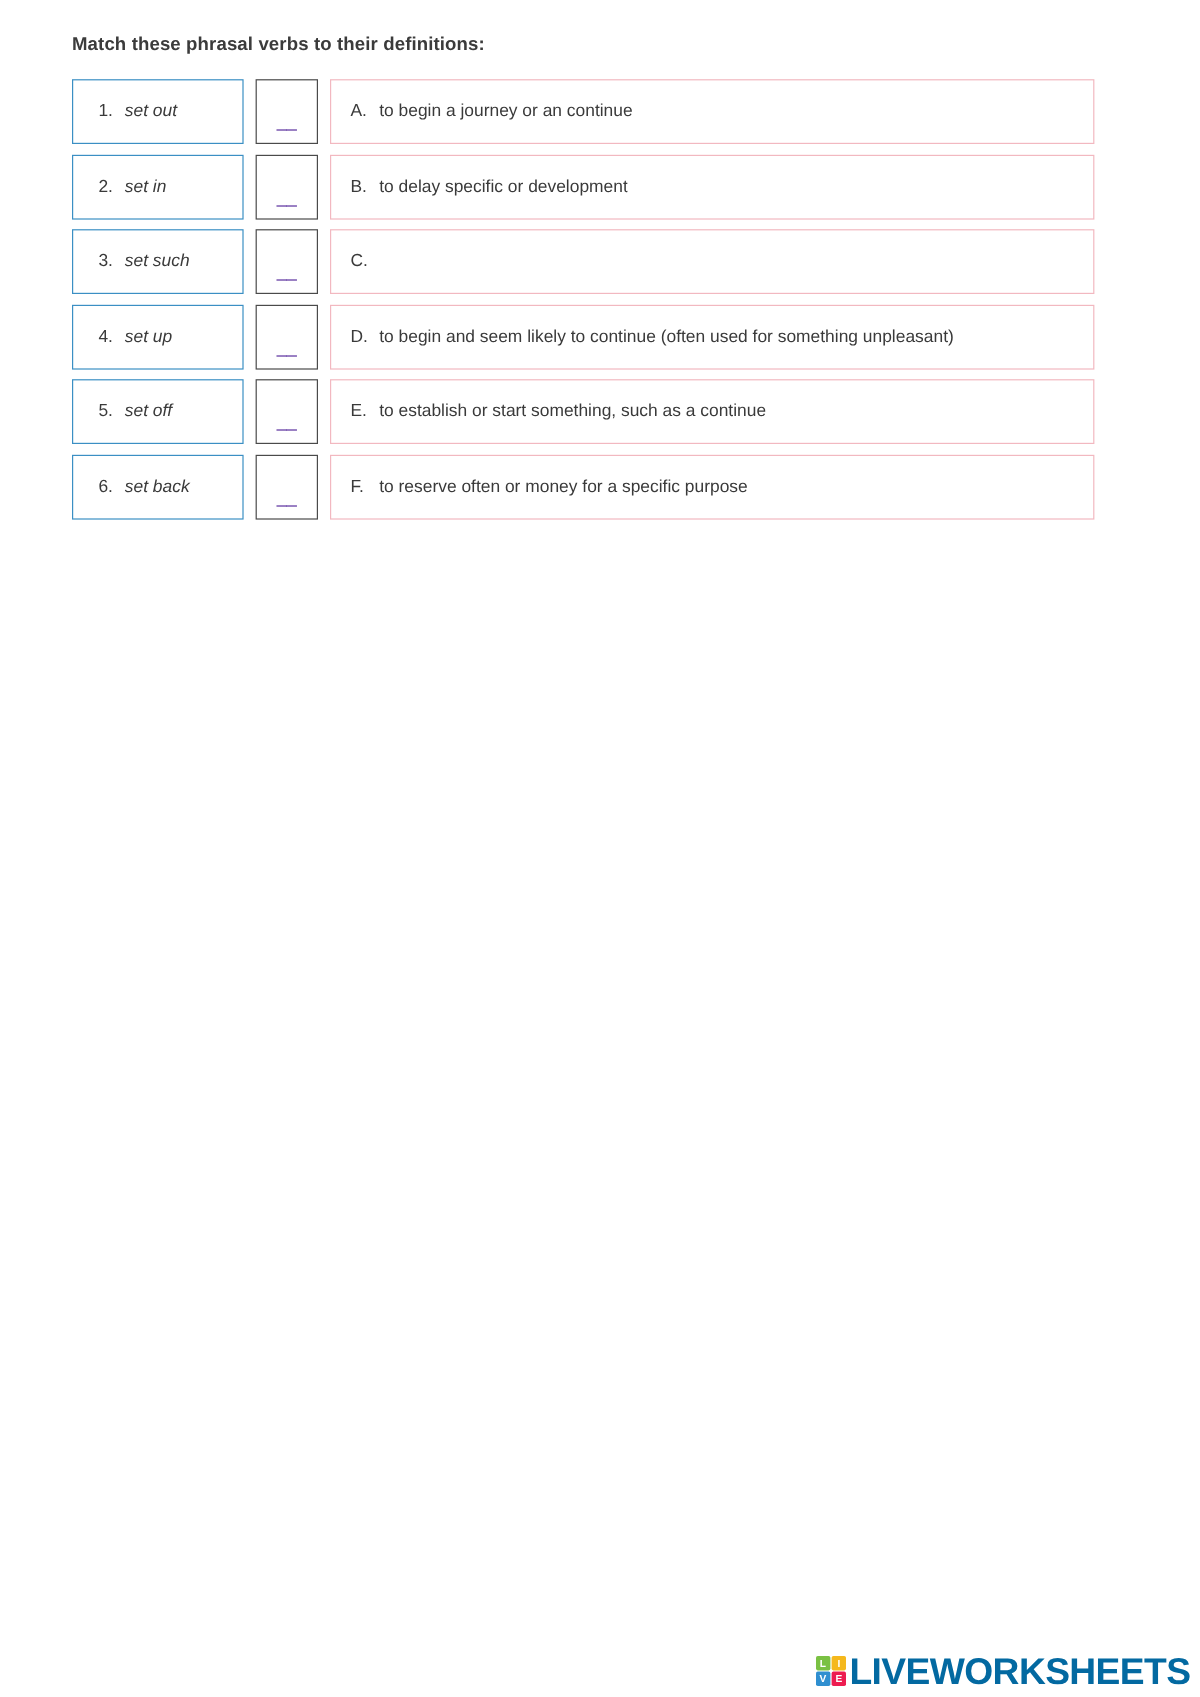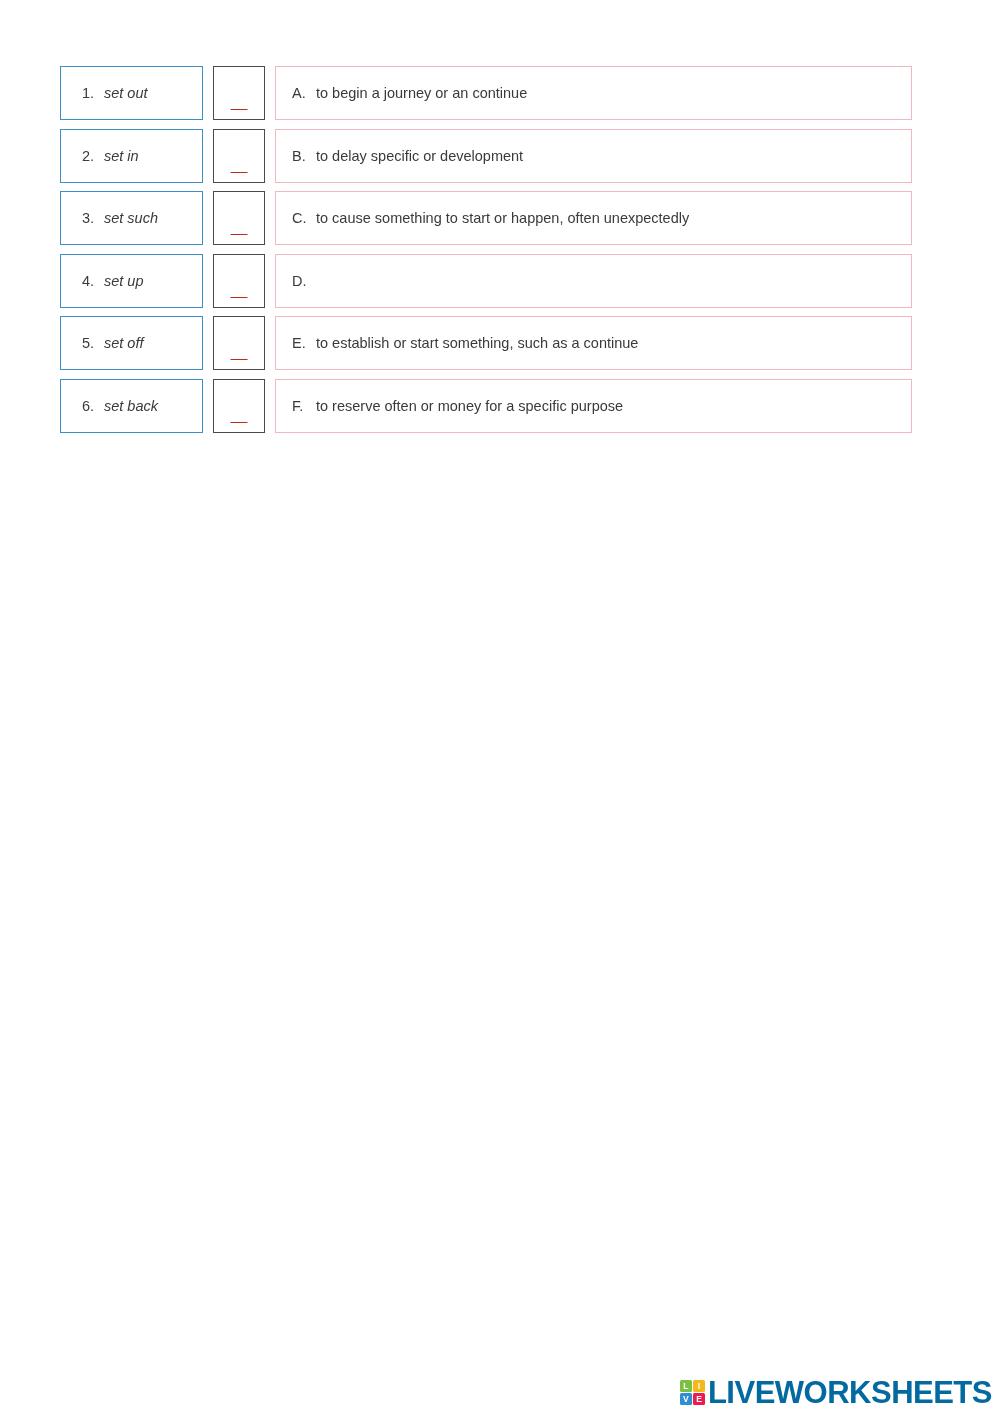--- a/index.html
+++ b/index.html
@@ -82,21 +82,21 @@
     background: #ffffff;
     display: flex;
     align-items: center;
     justify-content: center;
     margin-left: 10px;
     flex: 0 0 auto;
     cursor: text;
   }
   .answer-blank {
     font-size: 15px;
-    color: #b91c1c;
+    color: #4c1d95;
     letter-spacing: 0px;
     line-height: 1;
     margin-top: 17px;
   }
 
   
   .def-box {
     box-sizing: border-box;
     border: 1.6px solid #f2b8c0;
     background: #ffffff;
@@ -161,20 +161,21 @@
     letter-spacing: -0.5px;
     line-height: 1;
     white-space: nowrap;
   }
 </style>
 </head>
 <body>
 
 <div class="page">
 
+  <div class="worksheet-title">Match these phrasal verbs to their definitions:</div>
 
   <div class="match-list">
 
     <div class="match-row">
       <div class="term-box">
         <span class="term-num">1.</span>
         <span class="term-label">set out</span>
       </div>
       <div class="answer-box">
         <span class="answer-blank">__</span>
@@ -202,34 +203,34 @@
     <div class="match-row">
       <div class="term-box">
         <span class="term-num">3.</span>
         <span class="term-label">set such</span>
       </div>
       <div class="answer-box">
         <span class="answer-blank">__</span>
       </div>
       <div class="def-box">
         <span class="def-letter">C.</span>
-        <span class="def-text">to cause something to start or happen, often unexpectedly</span>
       </div>
     </div>
 
     <div class="match-row">
       <div class="term-box">
         <span class="term-num">4.</span>
         <span class="term-label">set up</span>
       </div>
       <div class="answer-box">
         <span class="answer-blank">__</span>
       </div>
       <div class="def-box">
         <span class="def-letter">D.</span>
+        <span class="def-text">to begin and seem likely to continue (often used for something unpleasant)</span>
       </div>
     </div>
 
     <div class="match-row">
       <div class="term-box">
         <span class="term-num">5.</span>
         <span class="term-label">set off</span>
       </div>
       <div class="answer-box">
         <span class="answer-blank">__</span>

